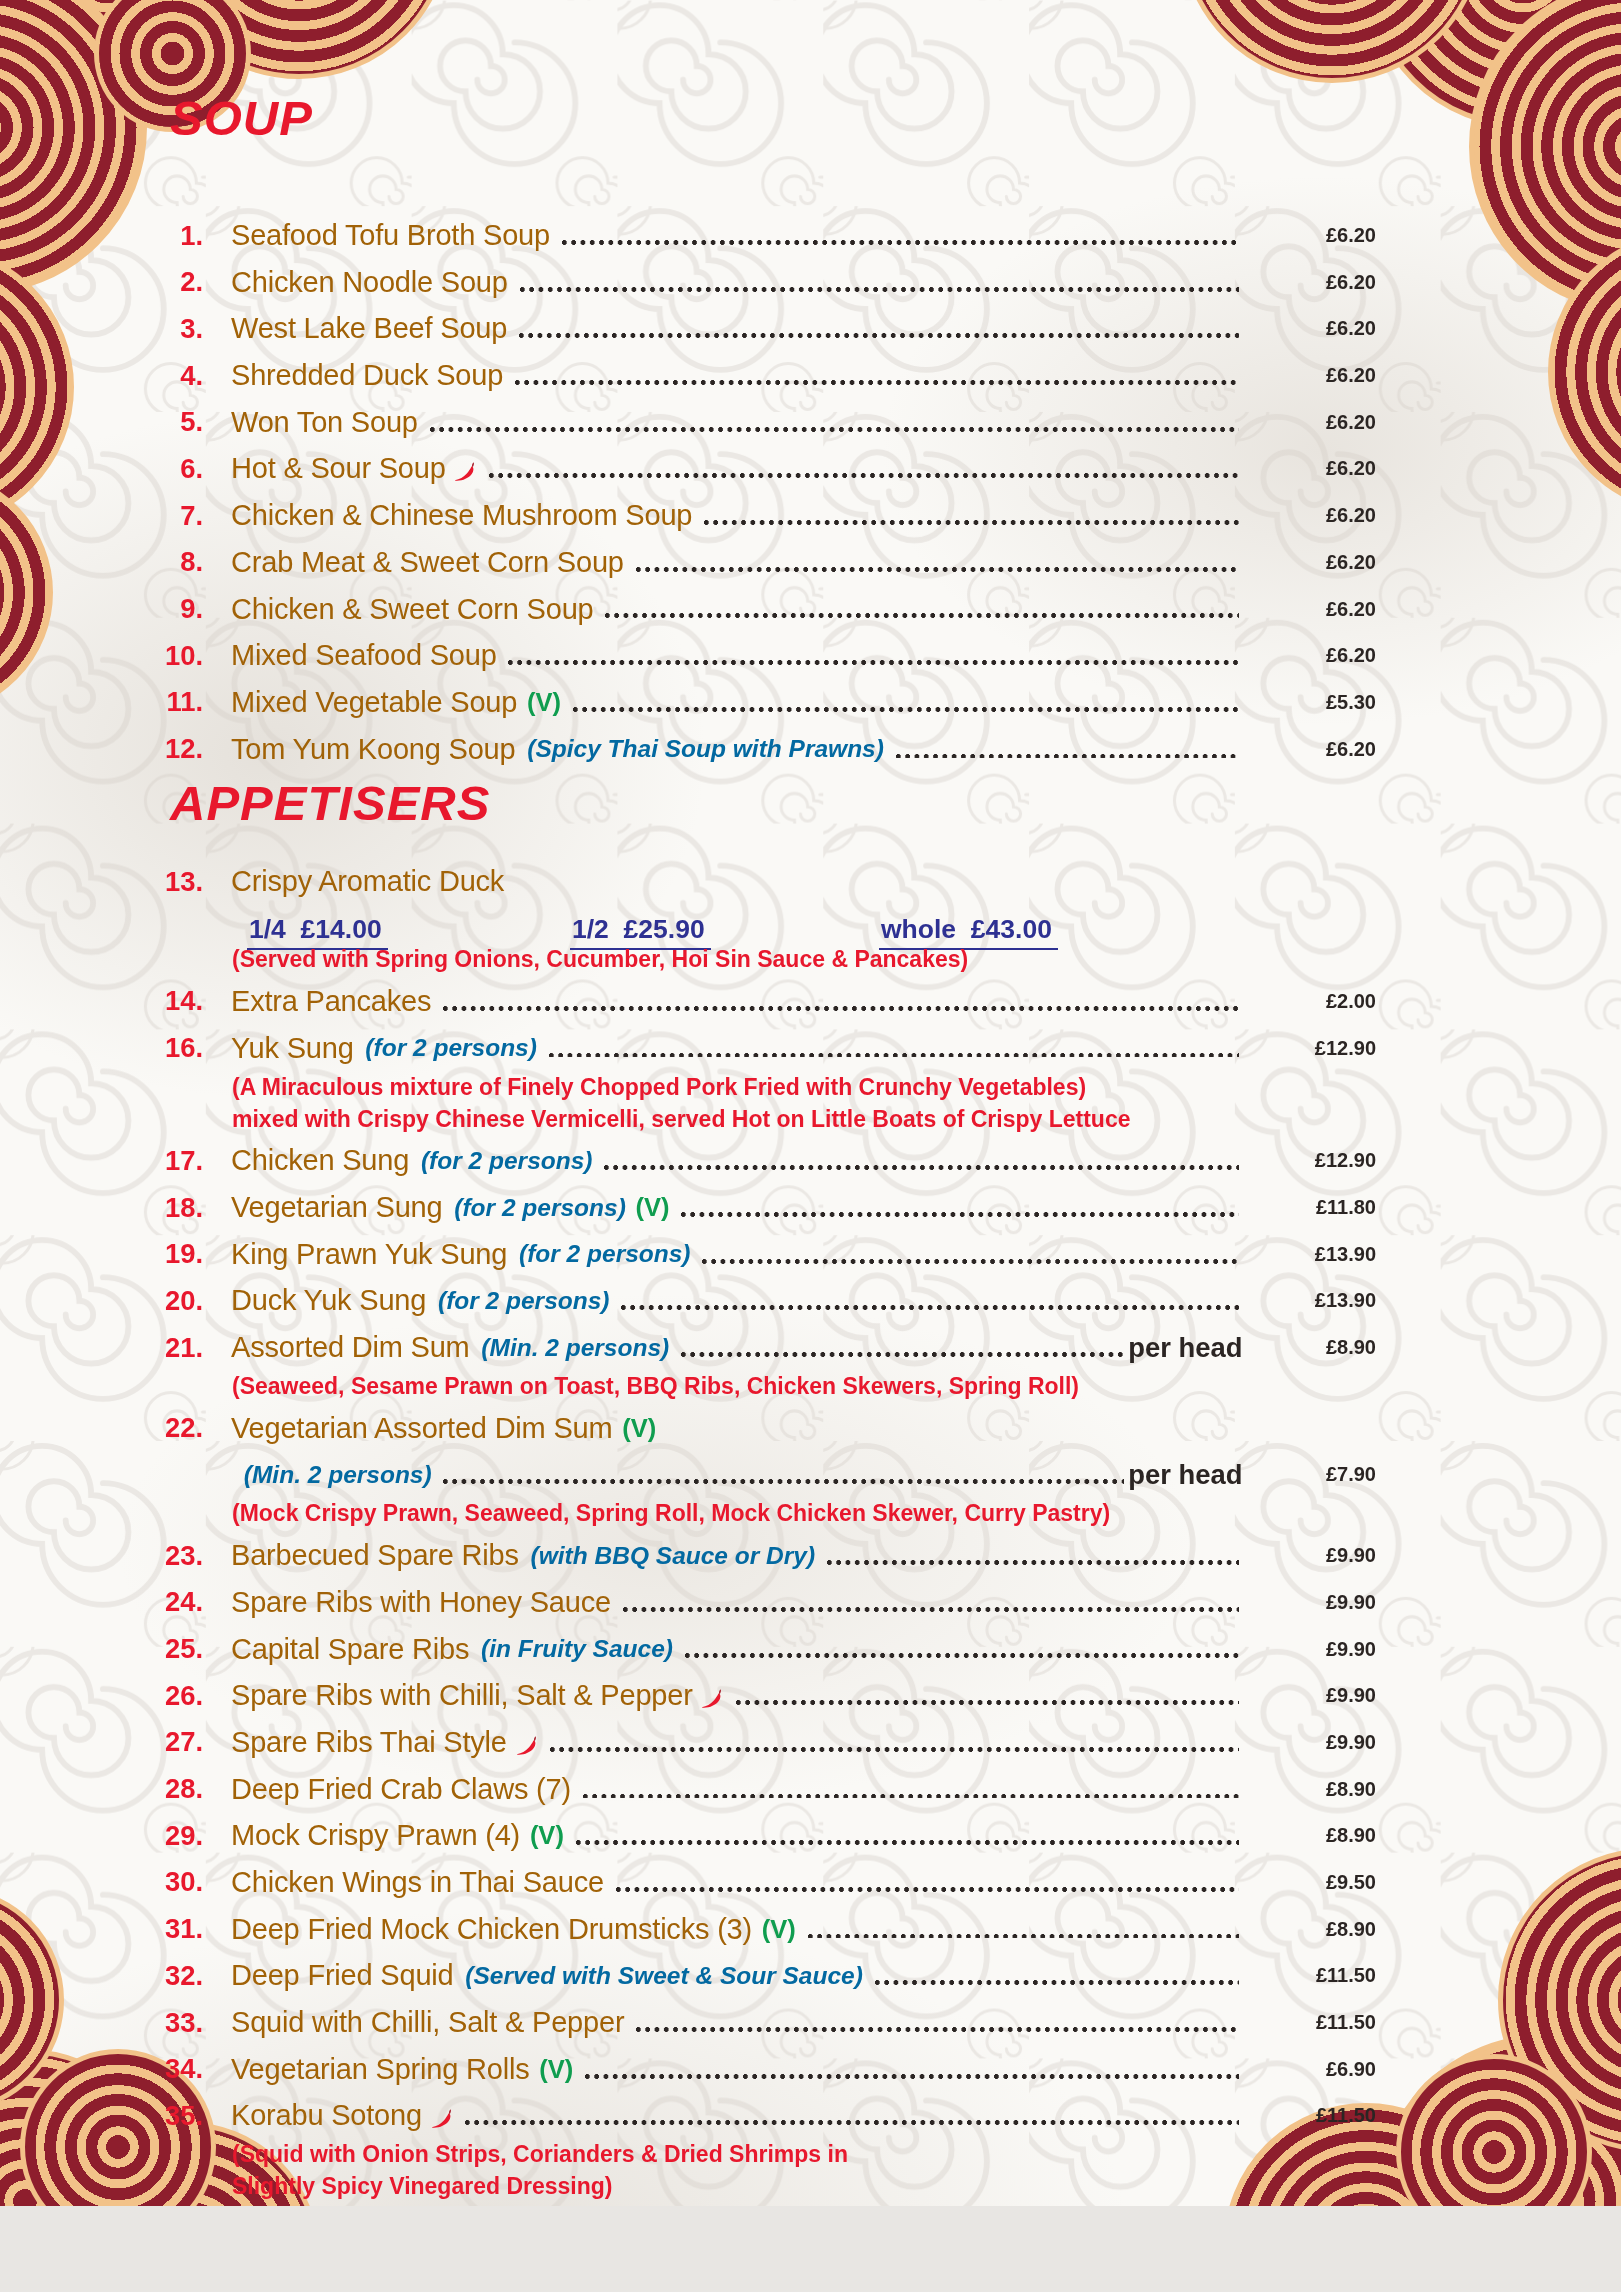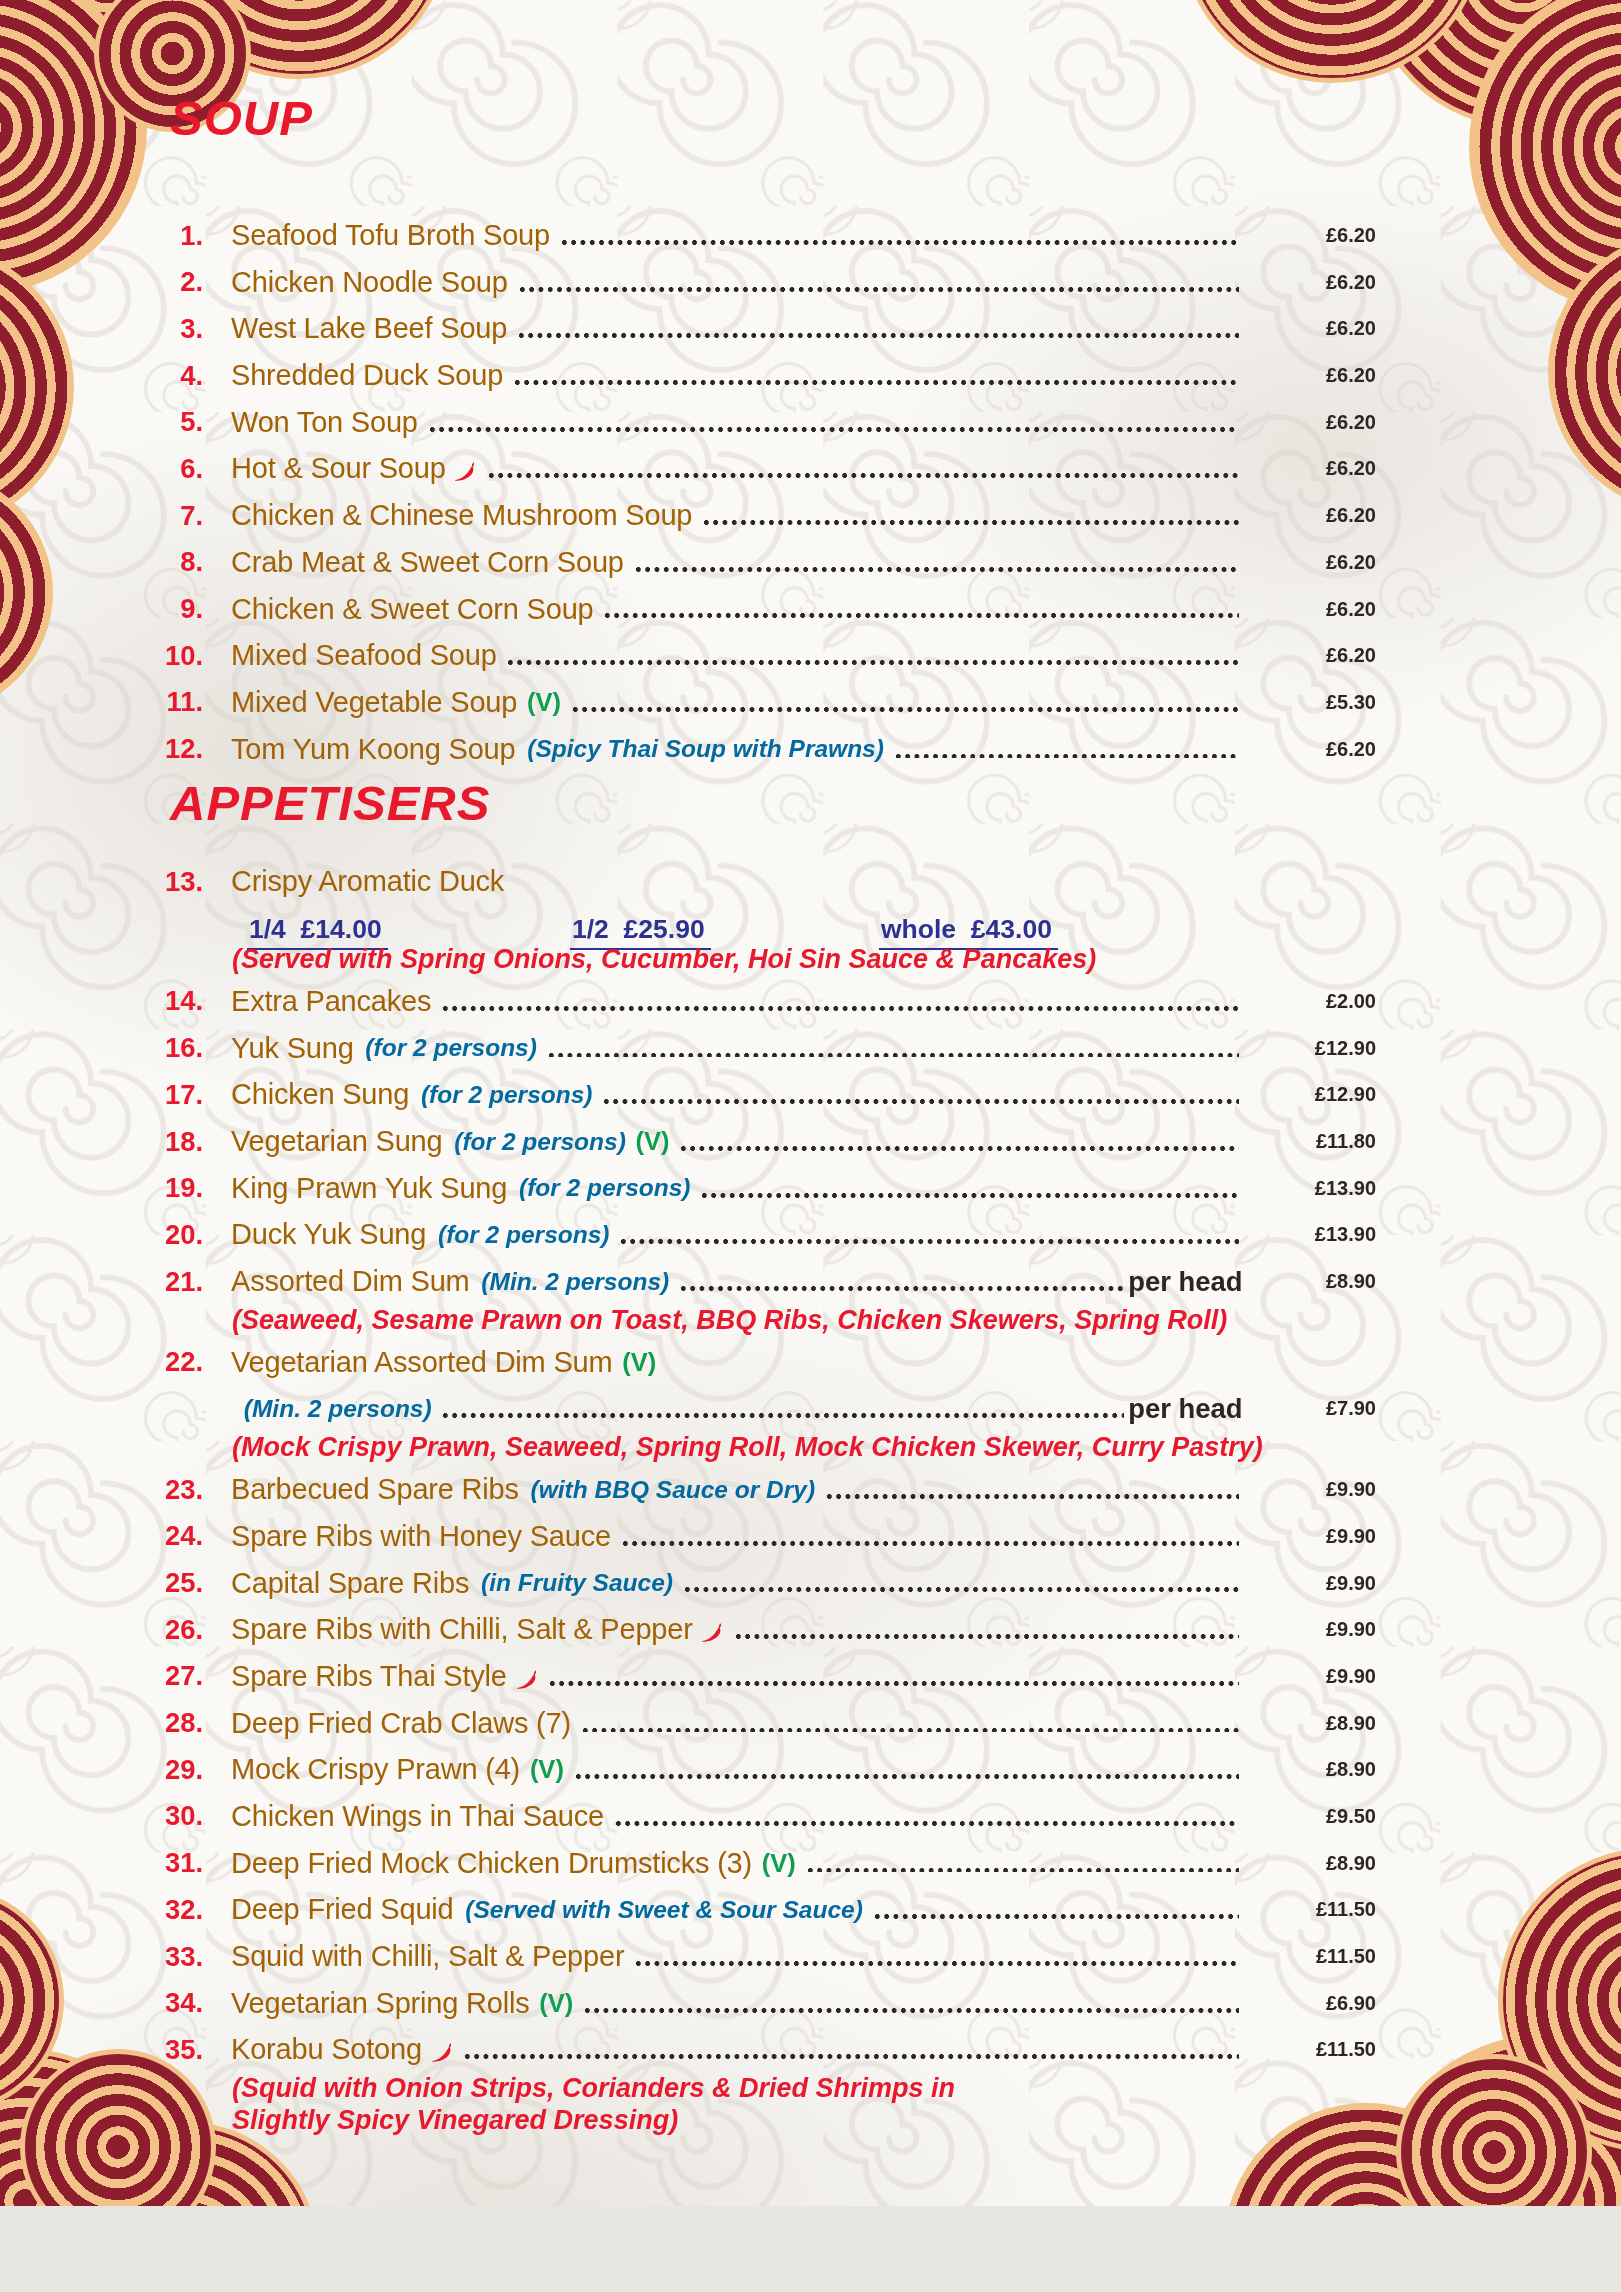--- a/index.html
+++ b/index.html
@@ -50,21 +50,21 @@
           background-size:9.3px 4.9px;background-repeat:repeat-x;}
   .perhead{font-size:27.4px;font-weight:bold;color:#2b2523;flex:0 0 auto;}
   .price{font-size:20px;font-weight:bold;color:#2b2523;margin-left:17.6px;min-width:116px;text-align:right;flex:0 0 auto;}
 
   .row.sub{padding-left:105px;}
   .row.opts{height:39px;margin:-2px 0 2px;padding-left:120px;}
   .optwrap{display:inline-block;flex:0 0 auto;}
   .o1{min-width:323px;} .o2{min-width:309px;}
   .opt{font-size:26.5px;font-weight:bold;color:#2e3192;border-bottom:2.9px solid #2e3192;padding:0 5.9px 3.9px 2px;}
   .desc{padding-left:105px;margin:-7.8px 0 9.8px;}
-  .desc div{font-size:27px;line-height:32px;font-weight:bold;font-style:italic;color:#e8182d;}
+  .desc div{font-size:23px;line-height:32px;font-weight:bold;color:#e8182d;}
 </style>
 </head>
 <body>
 
 <div class="page">
 
   <svg class="bgpattern" width="1621" height="2293" xmlns="http://www.w3.org/2000/svg" viewBox="0 0 1654 2339">
     <defs>
       <pattern id="swirl" width="210" height="210" patternUnits="userSpaceOnUse">
         <g fill="none" stroke="#ebe8e4" stroke-width="6" stroke-linecap="round">
@@ -204,20 +204,24 @@
         <span class="leader"></span>
         <span class="price">£2.00</span>
       </div>
       <div class="row">
         <span class="num">16.</span>
         <span class="name">Yuk Sung</span>
         <span class="note">(for 2 persons)</span>
         <span class="leader"></span>
         <span class="price">£12.90</span>
       </div>
+      <div class="desc">
+        <div>(A Miraculous mixture of Finely Chopped Pork Fried with Crunchy Vegetables)</div>
+        <div>mixed with Crispy Chinese Vermicelli, served Hot on Little Boats of Crispy Lettuce</div>
+      </div>
       <div class="row">
         <span class="num">17.</span>
         <span class="name">Chicken Sung</span>
         <span class="note">(for 2 persons)</span>
         <span class="leader"></span>
         <span class="price">£12.90</span>
       </div>
       <div class="row">
         <span class="num">18.</span>
         <span class="name">Vegetarian Sung</span>

